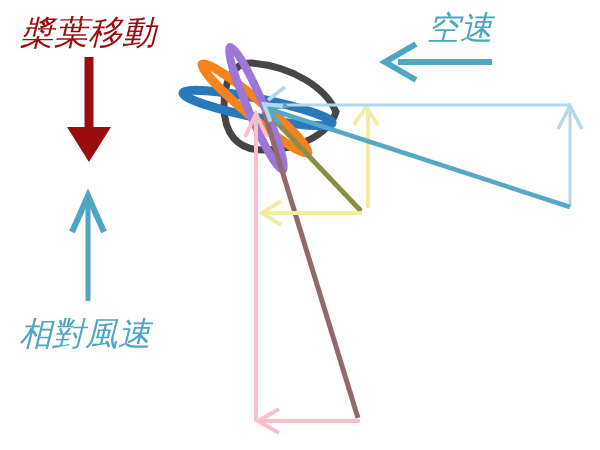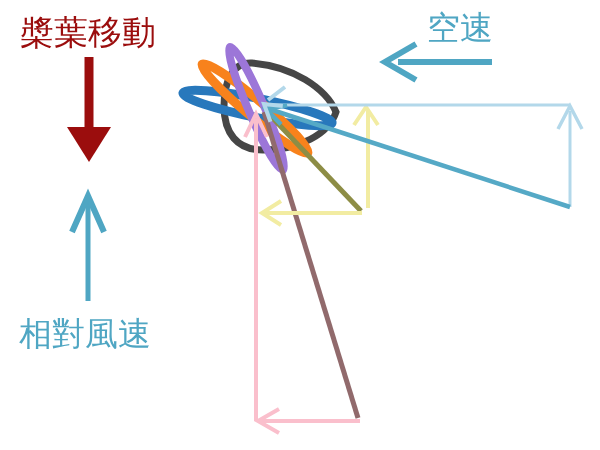--- a/index.html
+++ b/index.html
@@ -1,16 +1,16 @@
 <!DOCTYPE html>
 <html><head>
 <meta charset="utf-8">
 <style>
   html,body{margin:0;padding:0;background:#ffffff;}
-  .canvas{width:600px;height:450px;position:relative;background:#ffffff;overflow:hidden;}
+  .canvas{width:600px;height:450px;position:relative;background:#ffffff;overflow:hidden;font-style:italic;}
   svg{display:block;}
   text{font-family:"DejaVu Sans","Liberation Sans",sans-serif;font-weight:500;}
 </style>
 </head>
 <body>
 
 <div class="canvas">
 <svg width="600" height="450" viewBox="0 0 600 450">
 
   <path d="M 252 63 C 292 66 326 88 336 112 C 329 134 299 150 263 150 C 237 150 224 133 224 106 C 224 81 233 62 252 63 Z" fill="none" stroke-width="7" stroke="#464646"></path>

